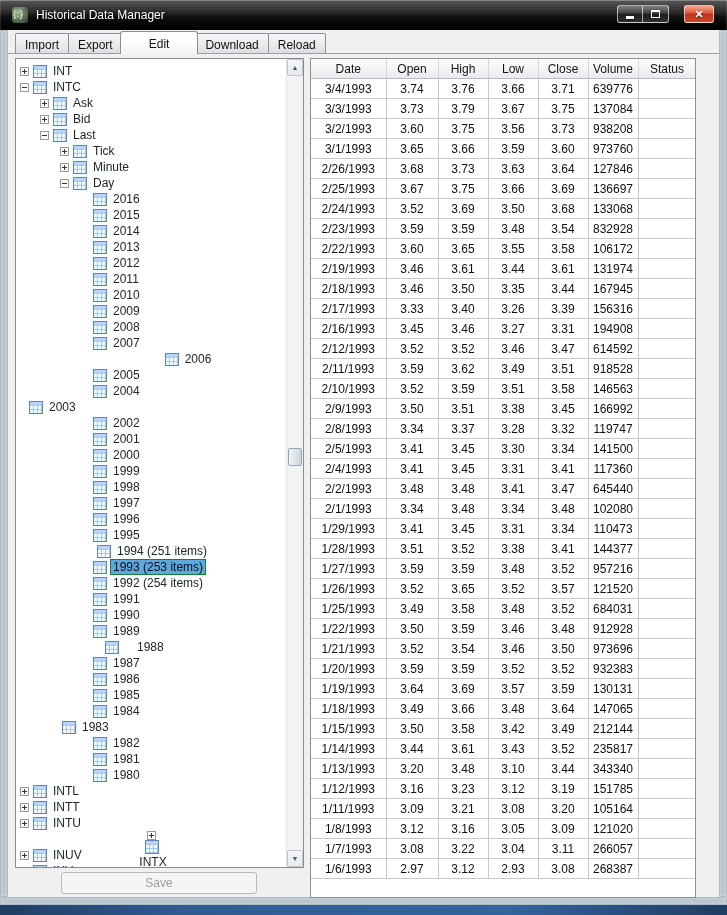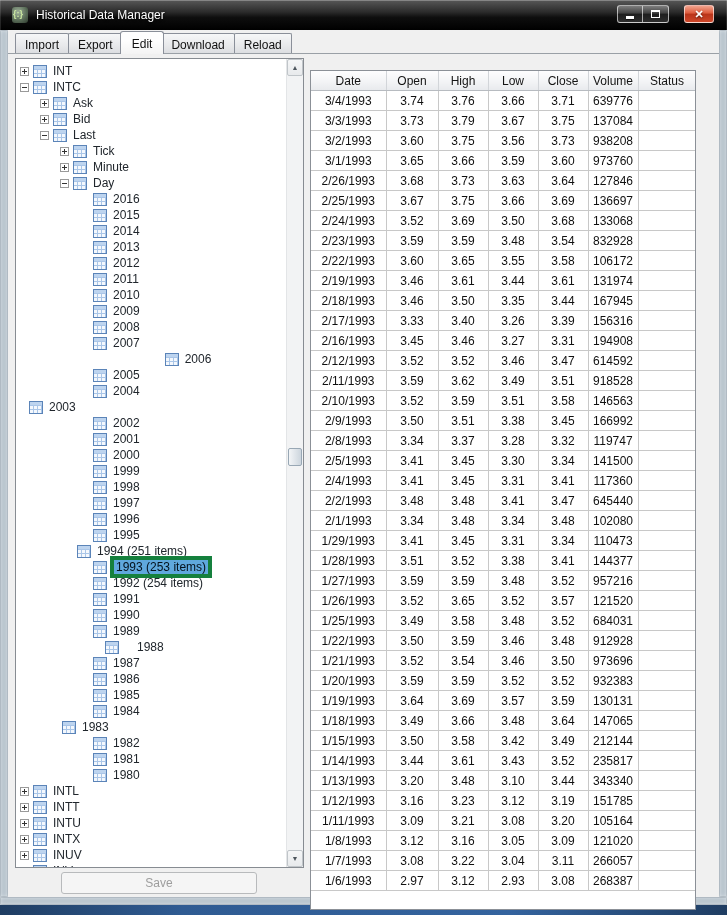--- a/index.html
+++ b/index.html
@@ -38,58 +38,58 @@
   .taskbar-strip { position:absolute; left:0; right:0; bottom:0; height:10px;
     background:linear-gradient(90deg,#1f3d62,#2f5b92 25%,#34639e 70%,#1f3d62); }
 
   
   .client { position:absolute; top:30px; left:8px; width:711px; height:867px; background:#f0f0f0; }
   .tabstrip { position:absolute; top:3px; left:7px; height:20px; display:flex; z-index:5; }
   .tab { box-sizing:border-box; height:20px; padding:4px 9px 0; color:#111; cursor:default;
     background:linear-gradient(#f6f7f8,#e8e9eb 60%,#dcdee1); border:1px solid #8a8f99; border-bottom:none;
     border-radius:2px 2px 0 0; }
   .tab + .tab { margin-left:-1px; }
-  .tab.active { height:23px; margin:-2px -2px 0 -3px; padding:5px 11px 0;
+  .tab.active { height:23px; margin:-2px -2px 0 -3px; padding:5px 28px 0;
     background:linear-gradient(#fefefe 40%,#f3f3f3); position:relative; z-index:6; border-radius:3px 3px 0 0; }
   .tabpage { position:absolute; top:23px; left:0; right:0; bottom:0; background:#f0f0f0; border-top:1px solid #9aa0a6; }
 
   
   .tree-panel { position:absolute; left:7px; top:4px; width:289px; height:810px; box-sizing:border-box;
     background:#fff; border:1px solid #878c92; }
   .tree-items { height:100%; box-sizing:border-box; margin-right:17px; overflow:hidden; padding-top:4px; }
   .tree-item { display:flex; align-items:center; height:16px; white-space:nowrap; cursor:default; }
   .toggle { flex:0 0 9px; width:9px; height:9px; margin-right:4px; position:relative; box-sizing:border-box; }
   .toggle.plus, .toggle.minus { border:1px solid #9a9a9a; background:#fff; }
   .toggle.plus::before, .toggle.minus::before { content:""; position:absolute; left:1px; top:3px; width:5px; height:1px; background:#333; }
   .toggle.plus::after { content:""; position:absolute; left:3px; top:1px; width:1px; height:5px; background:#333; }
   .tree-icon { flex:0 0 14px; width:14px; height:13px; margin-right:3px; box-sizing:border-box;
     border:1px solid #5b84b8; background-color:#f4f8fd;
     background-image:linear-gradient(to right,#aac6e8 1px,transparent 1px),
                      linear-gradient(to bottom,#aac6e8 1px,transparent 1px);
     background-size:4px 4px; background-position:-1px -1px;
     box-shadow: inset 0 3px 0 #bdd4ef; }
   .tree-label { padding:1px 3px; color:#20262c; }
-  .tree-label.selected { background:#5fa8dd; border:4px solid #15803d; padding:0 2px; color:#04111c; }
+  .tree-label.selected { background:#5fa8dd; border:1px solid #15803d; padding:0 2px; color:#04111c; }
 
   
   .vscroll { position:absolute; top:0; right:0; width:17px; height:100%; box-sizing:border-box;
     background:#f2f3f4; border-left:1px solid #e3e5e7; display:flex; flex-direction:column; }
   .scroll-btn { height:17px; box-sizing:border-box; display:flex; align-items:center; justify-content:center;
     font-size:7px; color:#4e565e; background:linear-gradient(#f5f6f7,#e8eaec); border:1px solid #c0c5c9; border-radius:2px; }
   .scroll-track { flex:1; position:relative; }
   .scroll-thumb { position:absolute; left:1px; right:1px; top:48%; height:16px;
     background:linear-gradient(90deg,#f3f5f7,#ccd5dd); border:1px solid #98a7b4; border-radius:2px; }
 
   
   .save-btn { position:absolute; left:53px; top:818px; width:196px; height:22px;
     background:#f5f5f5; border:1px solid #b8babc; border-radius:3px; color:#9d9d9d;
     font-family:inherit; font-size:12px; }
 
   
-  .grid-panel { position:absolute; left:302px; top:16px; width:386px; height:840px; box-sizing:border-box;
+  .grid-panel { position:absolute; left:302px; top:4px; width:386px; height:840px; box-sizing:border-box;
     background:#fff; border:1px solid #8b9097; overflow:hidden; }
   table { border-collapse:collapse; table-layout:fixed; width:407px; }
   col.c-date{width:75px;} col.c-open{width:52px;} col.c-high{width:50px;} col.c-low{width:50px;}
   col.c-close{width:50px;} col.c-vol{width:50px;} col.c-status{width:58px;} col.c-fill{width:22px;}
   th { height:19px; font-weight:normal; color:#141414; padding:0; text-align:center; cursor:default;
     background:linear-gradient(#fdfdfe,#f3f4f6 55%,#e8eaed);
     border-right:1px solid #d2d5d9; border-bottom:1px solid #b7bbc0; }
   th.filler { border-right:none; }
   td { height:19px; padding:0; text-align:center; color:#101010; overflow:hidden;
     border-right:1px solid #c8c8c8; border-bottom:1px solid #c8c8c8; }
@@ -277,21 +277,21 @@
             <div class="tree-item" style="padding-left: 64px;">
               <span class="toggle none"></span>
               <span class="tree-icon"></span>
               <span class="tree-label">1996</span>
             </div>
             <div class="tree-item" style="padding-left: 64px;">
               <span class="toggle none"></span>
               <span class="tree-icon"></span>
               <span class="tree-label">1995</span>
             </div>
-            <div class="tree-item" style="padding-left: 48px;">
+            <div class="tree-item" style="padding-left: 68px;">
               <span class="toggle none"></span>
               <span class="tree-icon"></span>
               <span class="tree-label">1994 (251 items)</span>
             </div>
             <div class="tree-item" style="padding-left: 64px;">
               <span class="toggle none"></span>
               <span class="tree-icon"></span>
               <span class="tree-label selected">1993 (253 items)</span>
             </div>
             <div class="tree-item" style="padding-left: 64px;">
@@ -367,21 +367,21 @@
             <div class="tree-item" style="padding-left: 4px; align-items: center;">
               <span class="toggle plus"></span>
               <span class="tree-icon"></span>
               <span class="tree-label">INTT</span>
             </div>
             <div class="tree-item" style="padding-left: 4px;">
               <span class="toggle plus"></span>
               <span class="tree-icon"></span>
               <span class="tree-label">INTU</span>
             </div>
-            <div class="tree-item" style="padding-left: 4px;">
+            <div class="tree-item" style="padding-left: 4px; flex-direction: column;">
               <span class="toggle plus"></span>
               <span class="tree-icon"></span>
               <span class="tree-label">INTX</span>
             </div>
             <div class="tree-item" style="padding-left: 4px;">
               <span class="toggle plus"></span>
               <span class="tree-icon"></span>
               <span class="tree-label">INUV</span>
             </div>
             <div class="tree-item" style="padding-left: 4px;">

